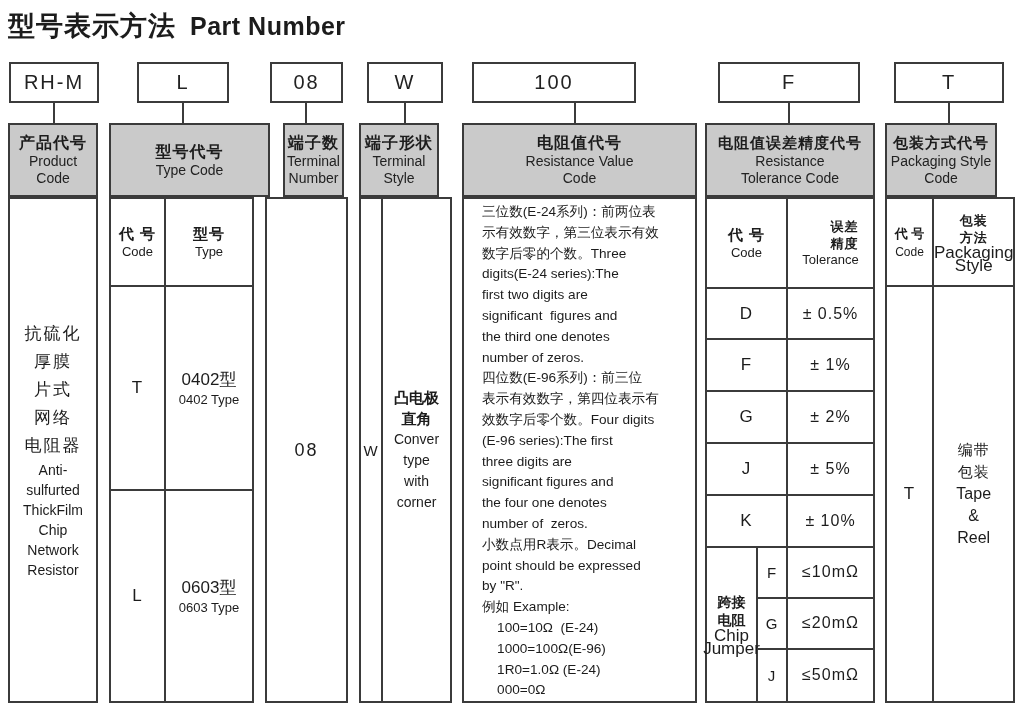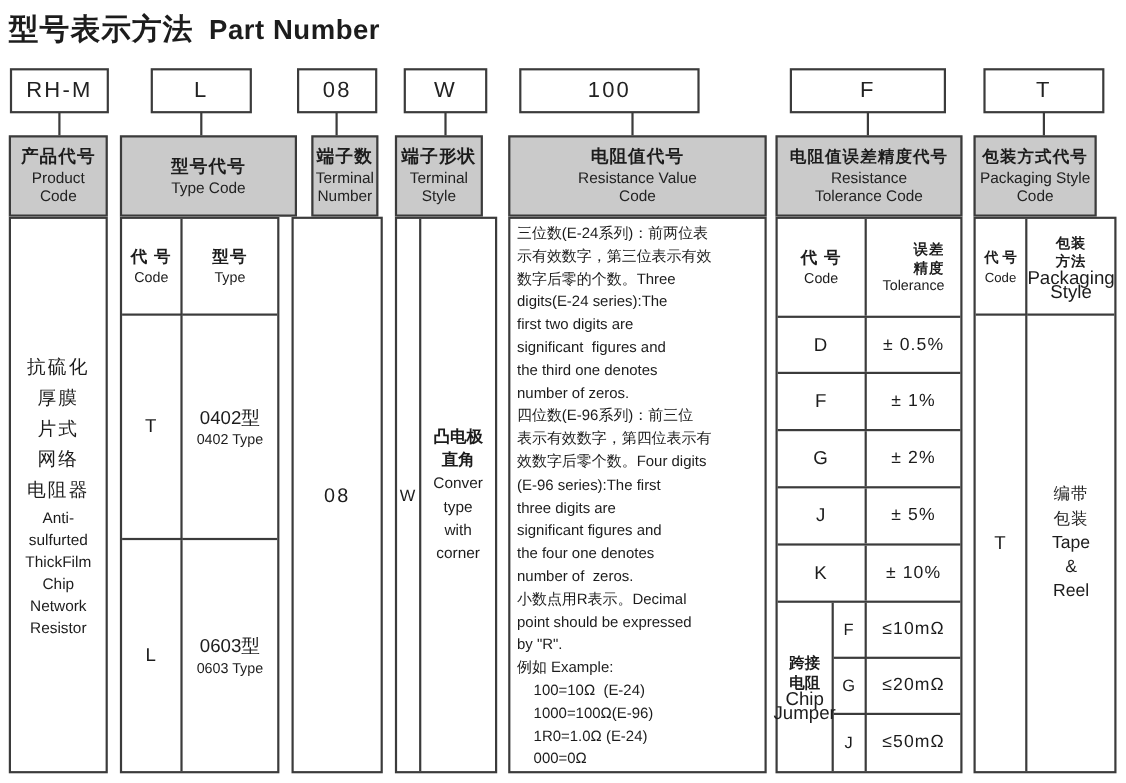--- a/index.html
+++ b/index.html
@@ -41,21 +41,21 @@
   .cell{display:flex;flex-direction:column;align-items:center;justify-content:center;text-align:center;}
   .sub-zh{font-size:15px;font-weight:bold;line-height:20px;letter-spacing:1px;white-space:pre-line;}
   .sub-en{font-size:13px;line-height:16px;white-space:pre-line;}
   .t-zh{font-size:17px;line-height:22px;}
   .t-en{font-size:13px;line-height:17px;}
 
   
   .c4{display:grid;grid-template-columns:22px 1fr;height:100%;}
 
   
-  .c5{padding:3px 5px 0 6px;font-size:13.6px;line-height:20.8px;}
+  .c5{padding:3px 5px 0 18px;font-size:13.6px;line-height:20.8px;}
 
   
   .c6row{display:flex;}
   .c6l{width:81px;flex:none;}
   .c6r{flex:1;}
   .tolrow{height:52px;}
   .jumper{display:grid;grid-template-columns:51px 30px 1fr;grid-auto-rows:1fr;height:156px;}
   .jlabel{grid-row:1/4;}
   .small-zh{font-size:14px;font-weight:bold;line-height:18px;white-space:pre-line;}
   .small-en{font-size:17px;line-height:13px;white-space:pre-line;}

